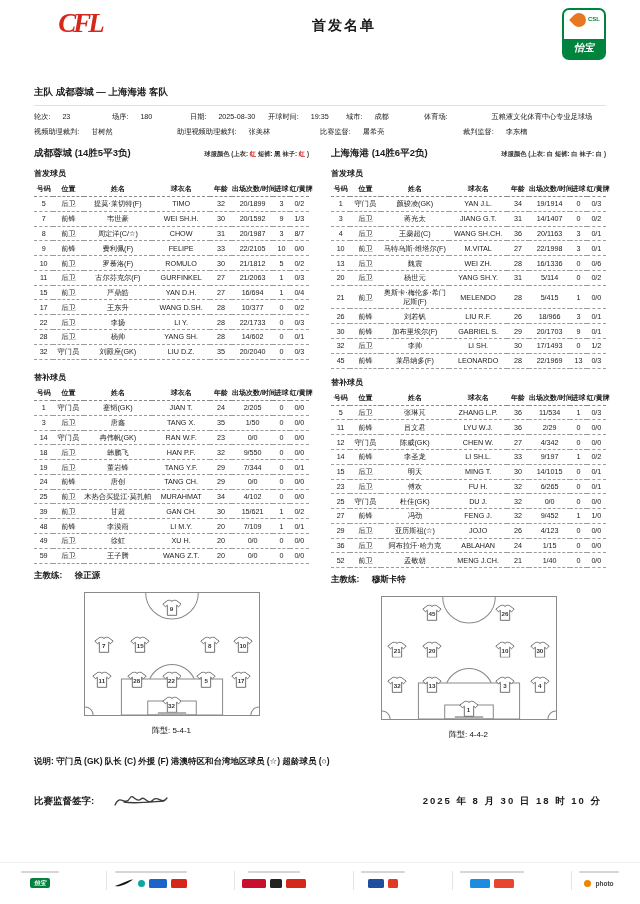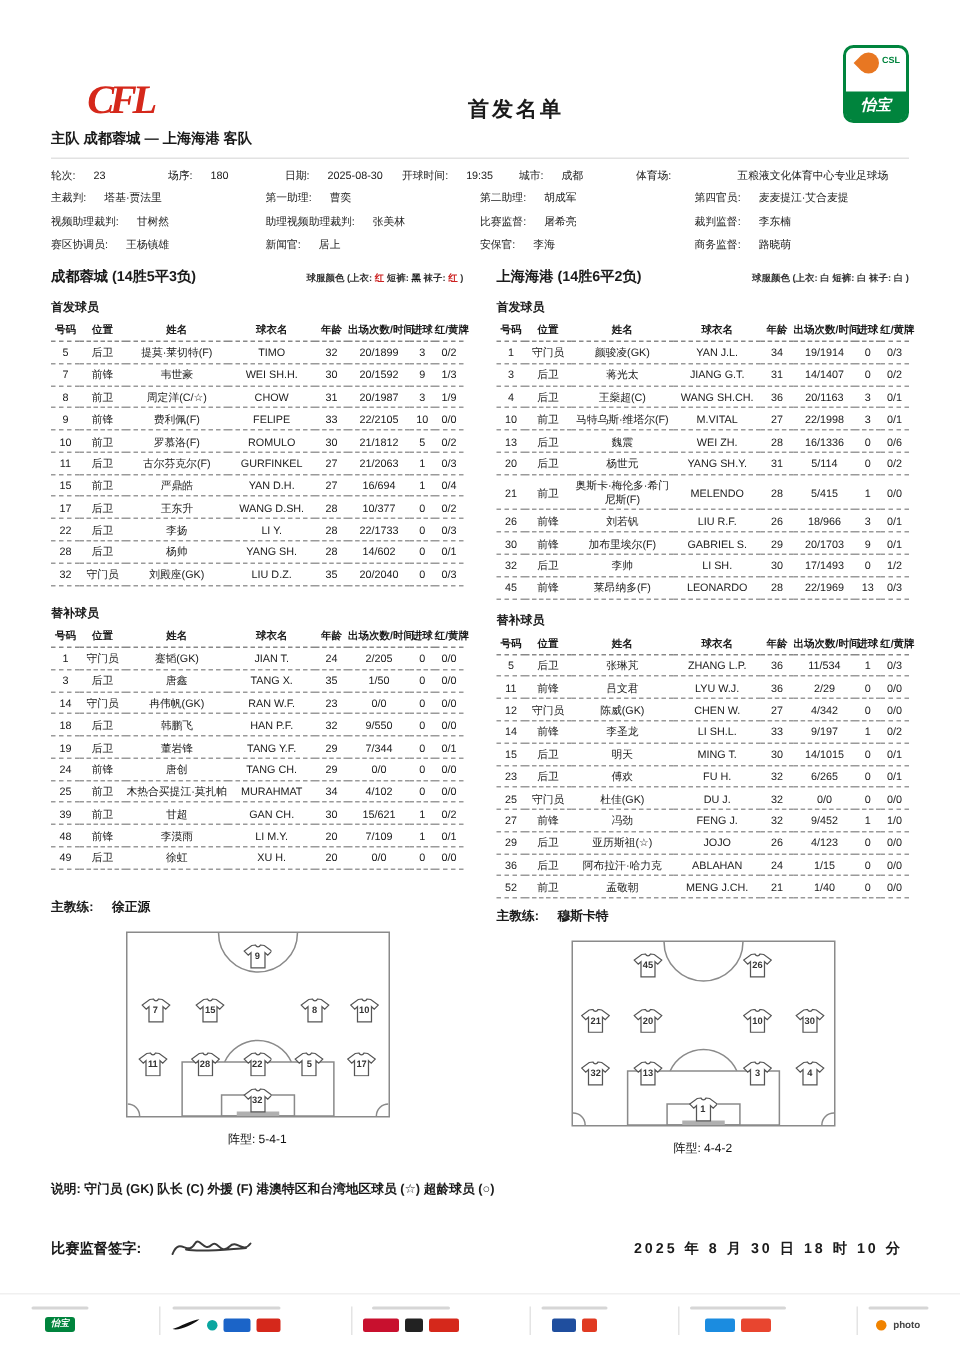--- a/index.html
+++ b/index.html
@@ -3,21 +3,21 @@
 <meta charset="utf-8">
 <style>
   html,body{margin:0;padding:0;background:#f3f3f3;}
   .page{
     width:640px;height:904px;margin:0 auto;background:#fff;
     font-family:"Liberation Sans","DejaVu Sans",sans-serif;color:#1a1a1a;
     position:relative;overflow:hidden;box-sizing:border-box;
   }
   .inner{padding:8px 34px 0;}
   
-  .hdr{display:flex;align-items:flex-end;justify-content:space-between;height:74px;}
+  .hdr{display:flex;align-items:flex-start;justify-content:space-between;height:74px;}
   .cfl{width:92px;text-align:center;color:#d5281b;font-weight:bold;font-style:italic;
        font-size:27px;letter-spacing:-3px;font-family:"Liberation Serif","DejaVu Serif",serif;}
   .titles{flex:1;text-align:center;}
   .title{font-size:17px;font-weight:bold;letter-spacing:1px;}
   .subtitle{font-size:14px;font-weight:bold;margin-top:9px;letter-spacing:2px;}
   .badge{width:44px;height:52px;border:2px solid #00843d;border-radius:7px;background:#fff;
          display:flex;flex-direction:column;align-items:center;justify-content:flex-end;position:relative;box-sizing:border-box;}
   .badge .drop{position:absolute;top:3px;left:8px;width:14px;height:14px;border-radius:50% 50% 50% 0;
          background:#e87722;transform:rotate(45deg);}
   .badge .csl{position:absolute;top:6px;right:4px;font-size:6px;color:#00843d;font-weight:bold;}
@@ -116,70 +116,34 @@
           <span class="l">城市:</span>
           <span class="v">成都</span>
         </span>
         <span class="pair">
           <span class="l">体育场:</span>
           <span class="v">五粮液文化体育中心专业足球场</span>
         </span>
       </div>
     <div class="inforow">
         <span class="pair">
-          <span class="l">主裁判:</span>
-          <span class="v">塔基·贾法里</span>
-        </span>
-        <span class="pair">
-          <span class="l">第一助理:</span>
-          <span class="v">曹奕</span>
-        </span>
-        <span class="pair">
-          <span class="l">第二助理:</span>
-          <span class="v">胡成军</span>
-        </span>
-        <span class="pair">
-          <span class="l">第四官员:</span>
-          <span class="v">麦麦提江·艾合麦提</span>
-        </span>
-      </div>
-    <div class="inforow">
-        <span class="pair">
           <span class="l">视频助理裁判:</span>
           <span class="v">甘树然</span>
         </span>
         <span class="pair">
           <span class="l">助理视频助理裁判:</span>
           <span class="v">张美林</span>
         </span>
         <span class="pair">
           <span class="l">比赛监督:</span>
           <span class="v">屠希亮</span>
         </span>
         <span class="pair">
           <span class="l">裁判监督:</span>
           <span class="v">李东楠</span>
-        </span>
-      </div>
-    <div class="inforow">
-        <span class="pair">
-          <span class="l">赛区协调员:</span>
-          <span class="v">王杨镇雄</span>
-        </span>
-        <span class="pair">
-          <span class="l">新闻官:</span>
-          <span class="v">居上</span>
-        </span>
-        <span class="pair">
-          <span class="l">安保官:</span>
-          <span class="v">李海</span>
-        </span>
-        <span class="pair">
-          <span class="l">商务监督:</span>
-          <span class="v">路晓萌</span>
         </span>
       </div>
 
     <div class="teams">
 
       <div class="tcol">
         <div class="thead-line">
           <span class="tname">成都蓉城 (14胜5平3负)</span>
           <span class="kit">
             <span>球服颜色 (上衣:</span>
@@ -238,21 +202,21 @@
                   <td>1/3</td>
                 </tr>
                 <tr>
                   <td>8</td>
                   <td>前卫</td>
                   <td>周定洋(C/☆)</td>
                   <td>CHOW</td>
                   <td>31</td>
                   <td>20/1987</td>
                   <td>3</td>
-                  <td>1/9</td>
+                  <td>8/7</td>
                 </tr>
                 <tr>
                   <td>9</td>
                   <td>前锋</td>
                   <td>费利佩(F)</td>
                   <td>FELIPE</td>
                   <td>33</td>
                   <td>22/2105</td>
                   <td>10</td>
                   <td>0/0</td>
@@ -444,20 +408,30 @@
                   <td>20</td>
                   <td>7/109</td>
                   <td>1</td>
                   <td>0/1</td>
                 </tr>
                 <tr>
                   <td>49</td>
                   <td>后卫</td>
                   <td>徐虹</td>
                   <td>XU H.</td>
+                  <td>20</td>
+                  <td>0/0</td>
+                  <td>0</td>
+                  <td>0/0</td>
+                </tr>
+                <tr>
+                  <td>59</td>
+                  <td>后卫</td>
+                  <td>王子腾</td>
+                  <td>WANG Z.T.</td>
                   <td>20</td>
                   <td>0/0</td>
                   <td>0</td>
                   <td>0/0</td>
                 </tr>
               </tbody>
           </table>
         </div>
         <div class="coach">
           <span>主教练:</span>

